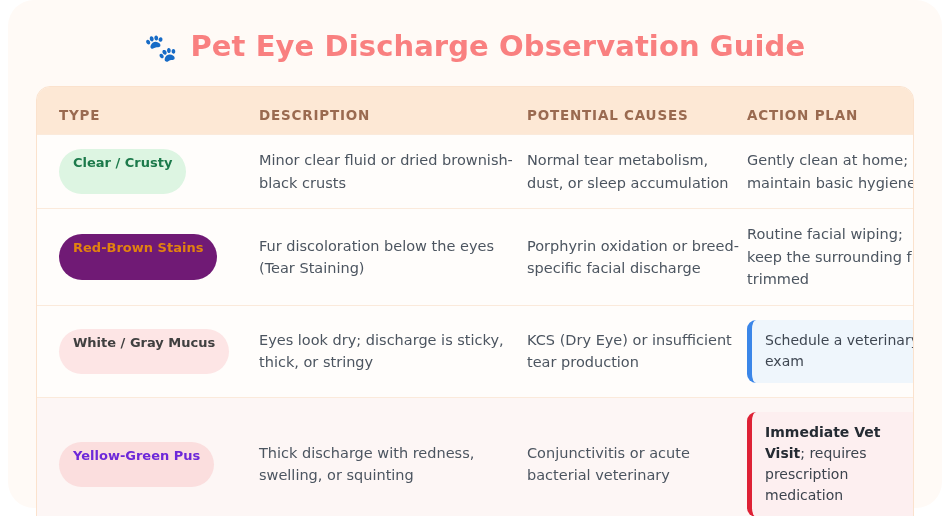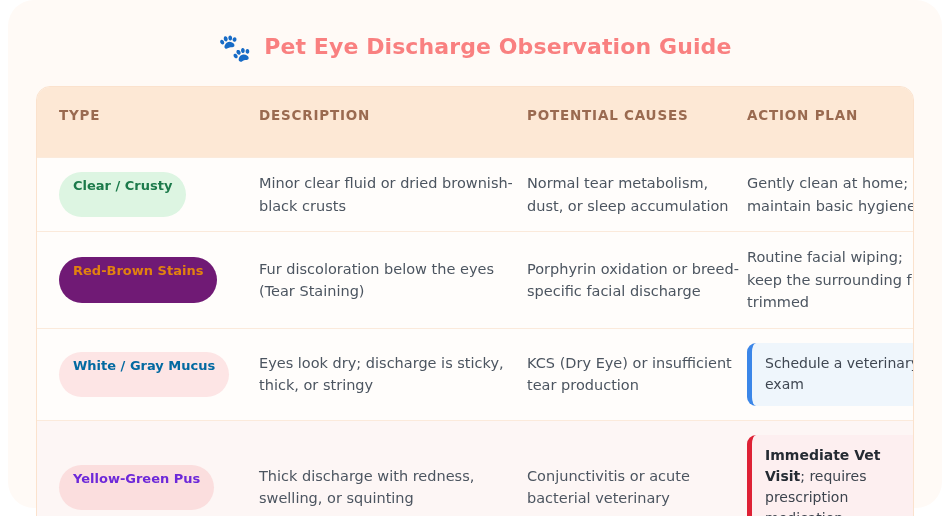--- a/index.html
+++ b/index.html
@@ -32,21 +32,21 @@
     padding-top: 6px;
     box-sizing: border-box;
   }
   .paw-icon {
     font-size: 27px;
     line-height: 1;
     display: inline-block;
     transform: translateY(1px);
   }
   .page-title {
-    font-size: 22px;
+    font-size: 29px;
     font-weight: bold;
     color: #f98080;
     letter-spacing: 0.1px;
     white-space: nowrap;
   }
   .table-wrap {
     position: absolute;
     left: 28px;
     top: 86px;
     width: 878px;
@@ -61,21 +61,21 @@
     border-collapse: collapse;
     table-layout: fixed;
   }
   table.guide-table th {
     background: #fde8d5;
     color: #9a6a50;
     font-size: 13.5px;
     font-weight: bold;
     letter-spacing: 0.8px;
     text-align: left;
-    padding: 20px 0 34px 0;
+    padding: 20px 0 11px 0;
     border: none;
   }
   table.guide-table td {
     border: none;
     border-top: 1px solid #fbeadb;
     vertical-align: middle;
     font-size: 14.5px;
     color: #4c5560;
     line-height: 1.55;
     padding: 14px 0;
@@ -93,21 +93,21 @@
     display: inline-block;
     padding: 7px 14px 24px 14px;
     border-radius: 999px;
     font-size: 13px;
     font-weight: bold;
     white-space: nowrap;
     line-height: 1.1;
   }
   .badge-green  { background: #ddf5e2; color: #1c7a4b; }
   .badge-orange { background: #701a75; color: #e2820f; }
-  .badge-salmon { background: #fde5e5; color: #0369a1; }
+  .badge-salmon { background: #fde5e5; color: #404040; }
   .badge-brick  { background: #fbdede; color: #6d28d9; }
 
   .callout {
     border-radius: 9px;
     padding: 10px 12px 11px 13px;
     font-size: 14px;
     line-height: 1.5;
     color: #3f4752;
     box-sizing: border-box;
   }

